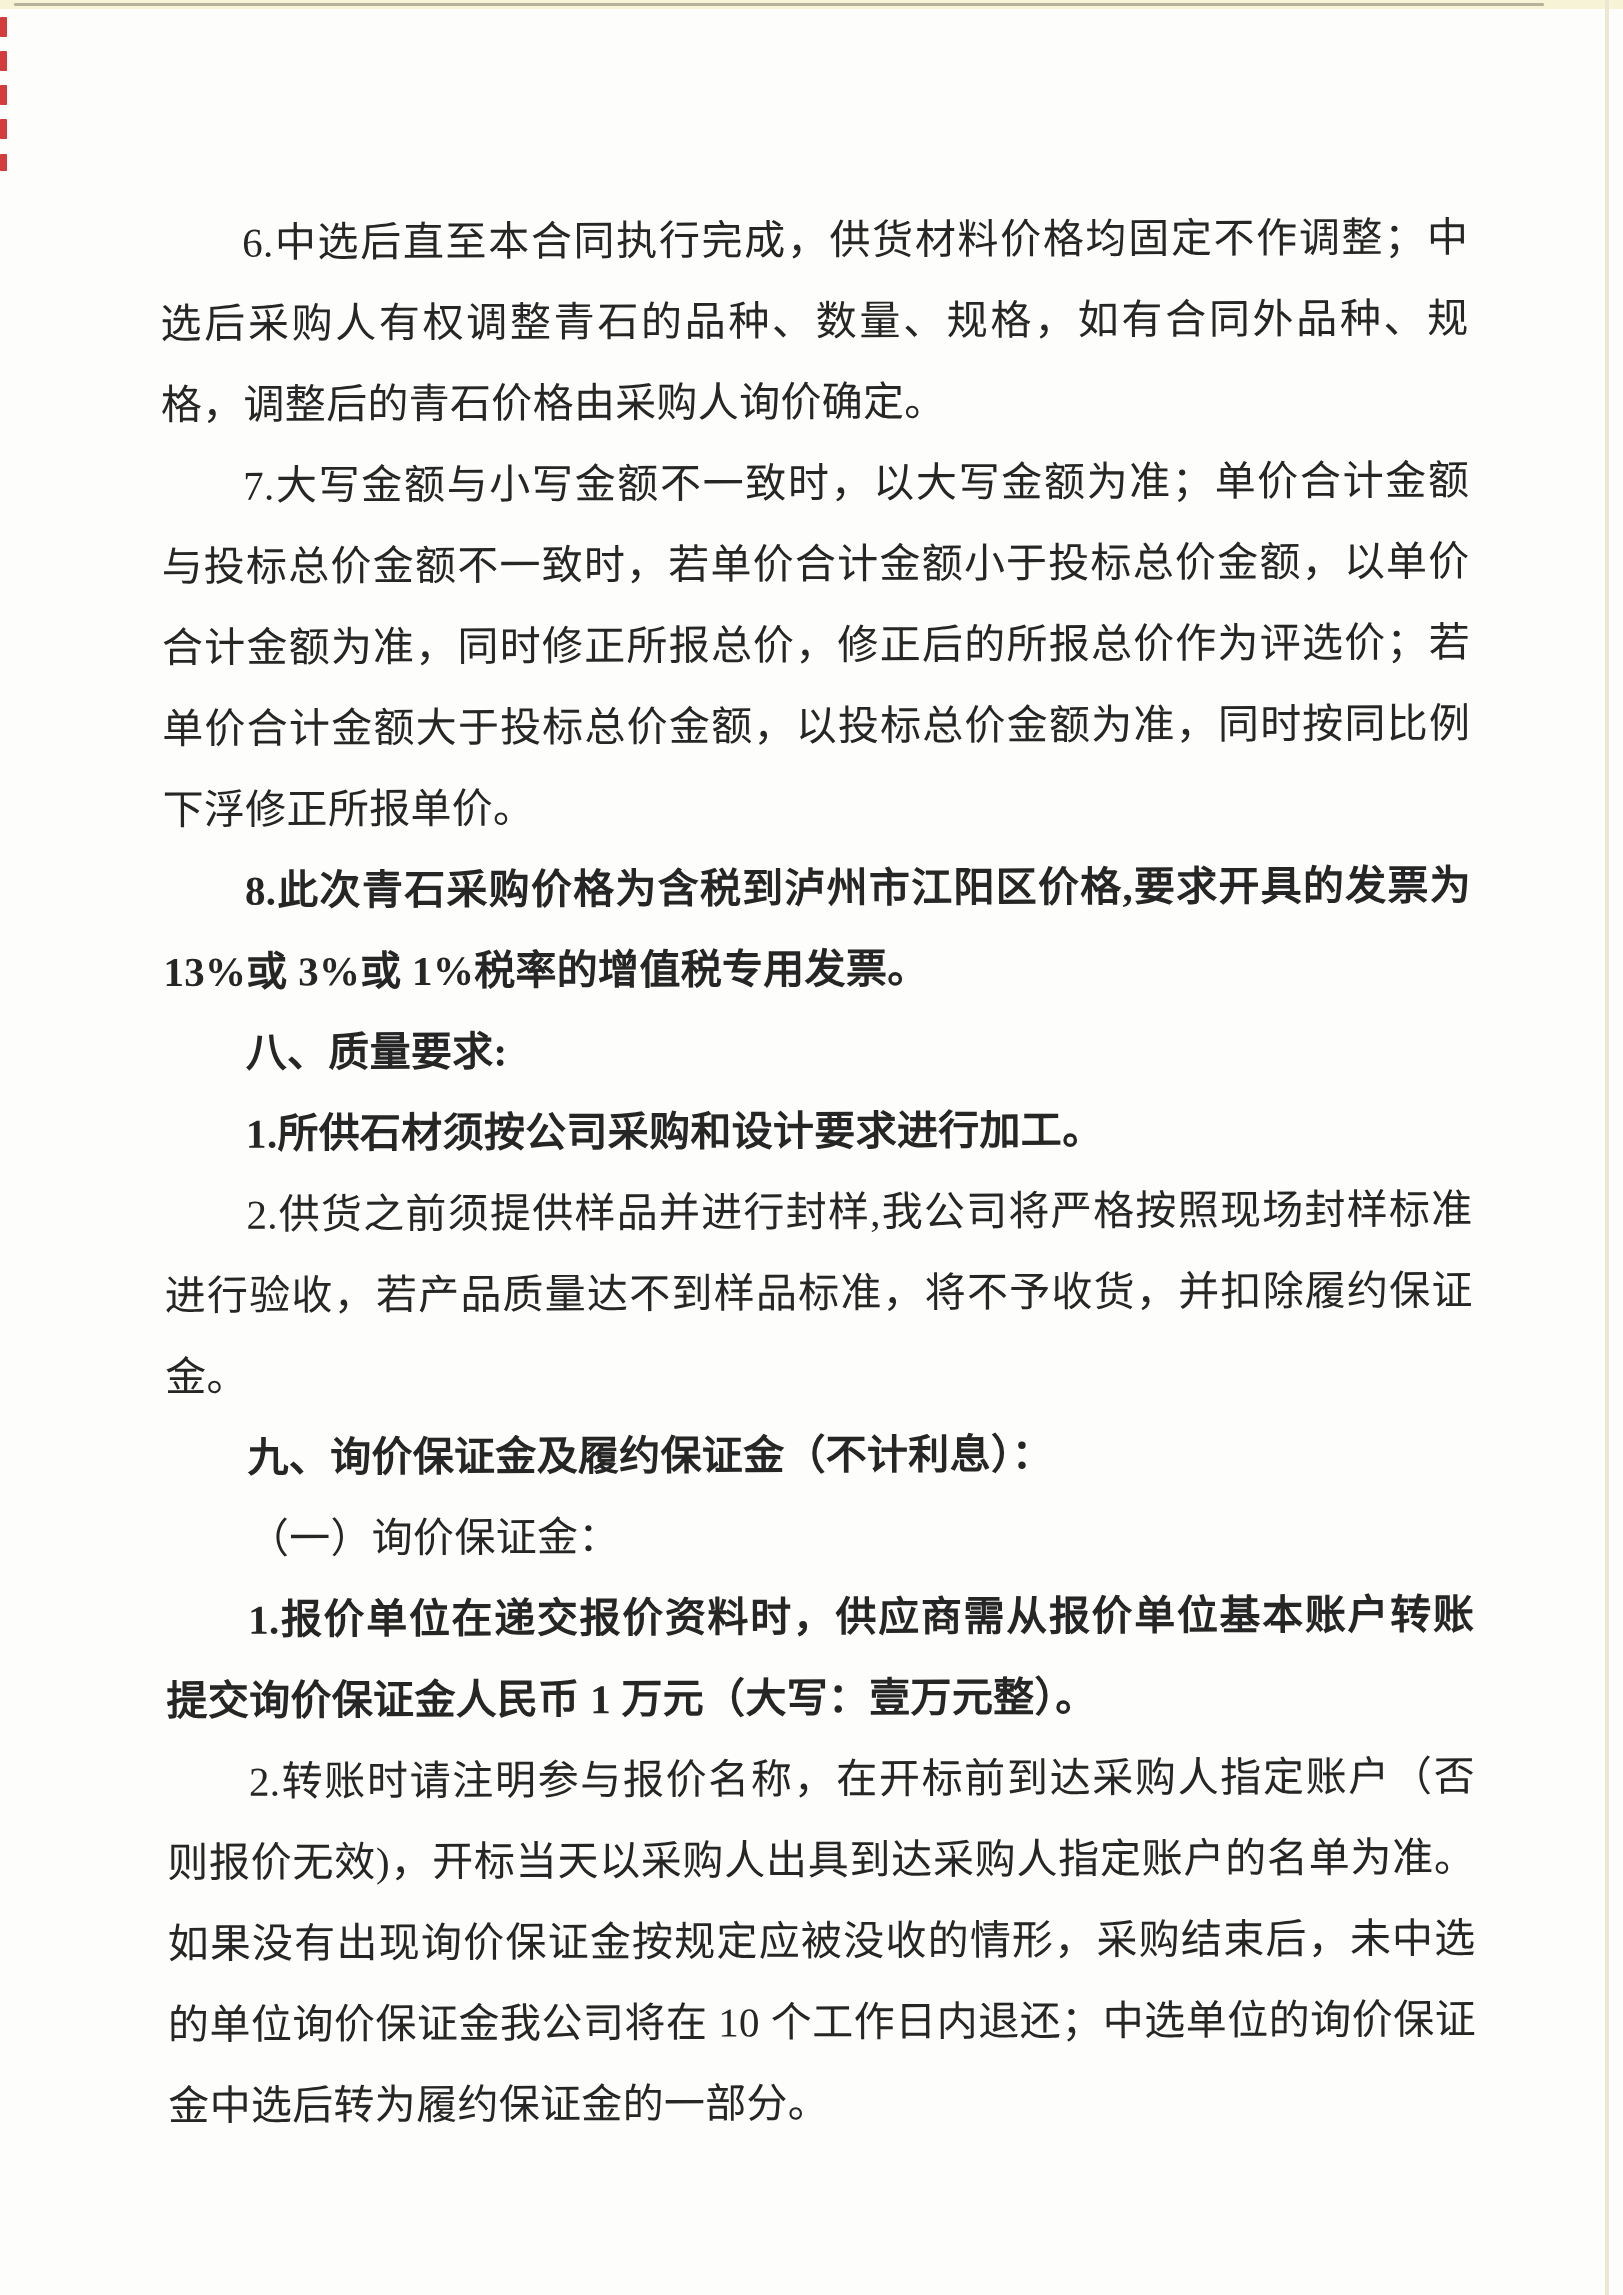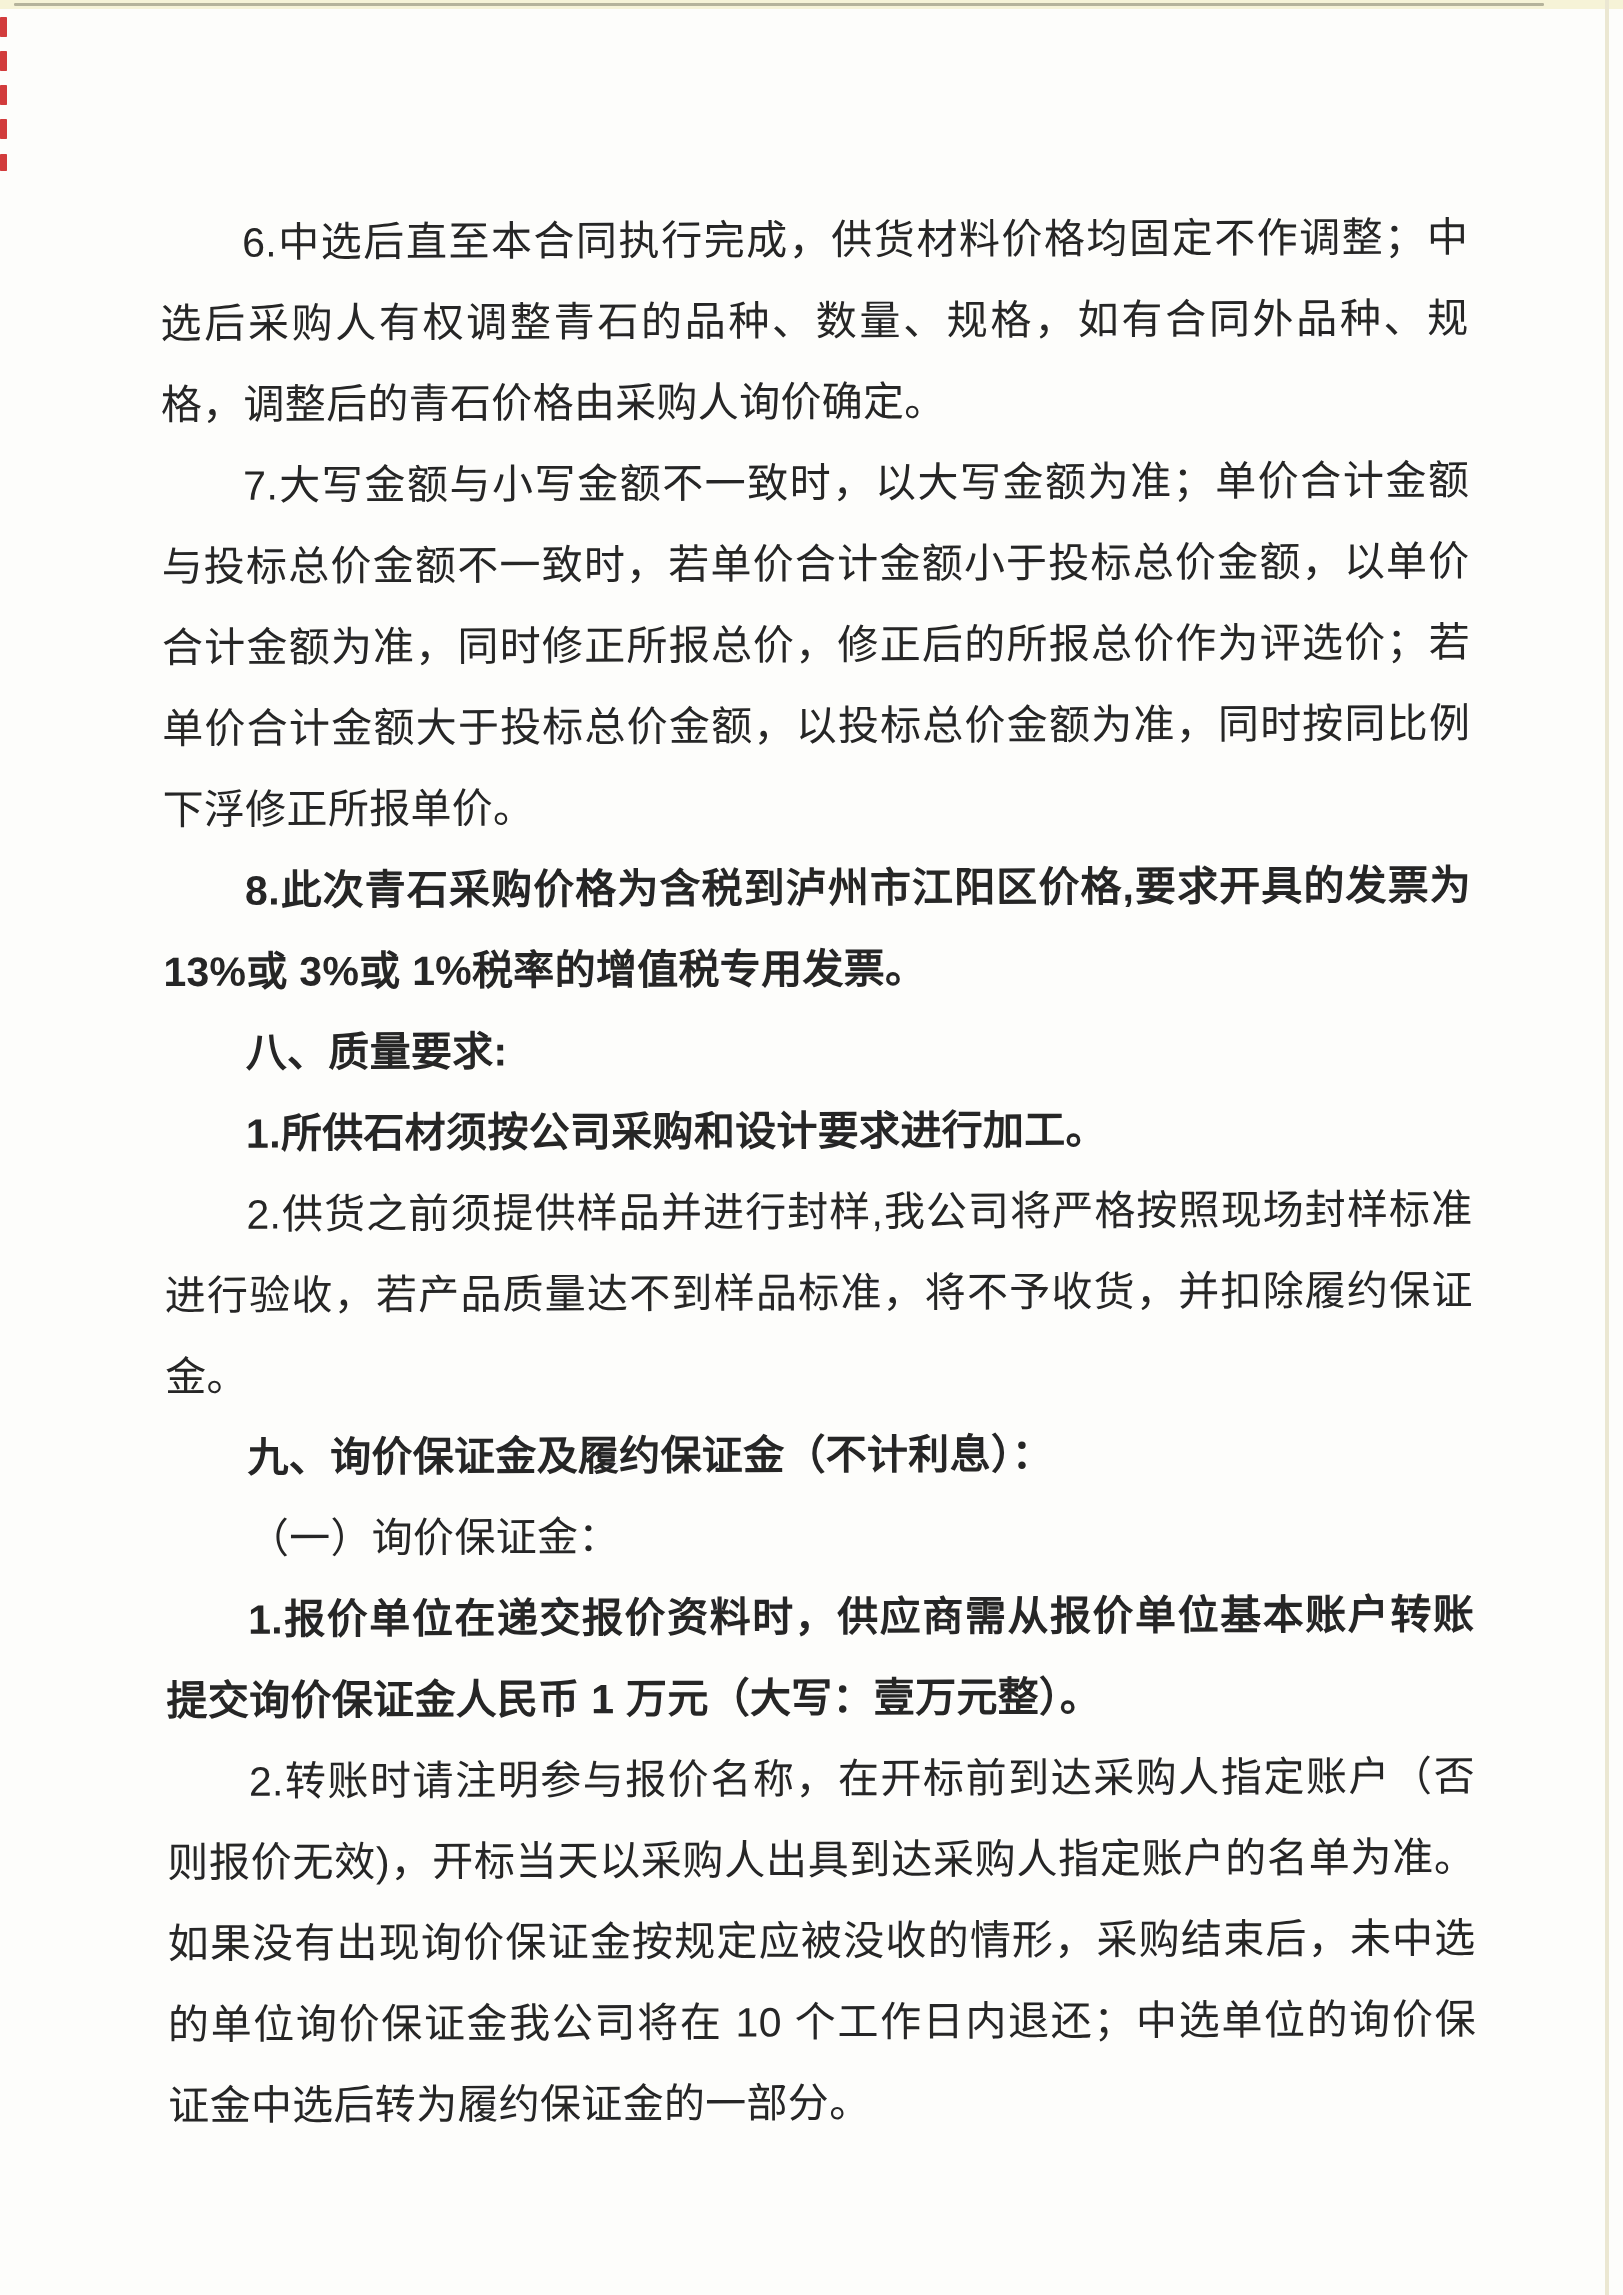--- a/index.html
+++ b/index.html
@@ -3,21 +3,21 @@
 <meta charset="utf-8">
 <style>
   html, body { margin: 0; padding: 0; background: #9a9a9a; }
   .page {
     position: relative;
     width: 1623px;
     height: 2295px;
     margin: 0 auto;
     background: var(--page-bg, #fdfdfb);
     overflow: hidden;
-    font-family: Liberation Sans, sans-serif;
+    font-family: Liberation Serif, serif;
   }
   
   .top-strip {
     position: absolute;
     top: 0; left: 0; right: 0;
     height: 9.2px;
     background: var(--strip-bg, #f6f3d7);
   }
   .top-strip-line {
     position: absolute;

